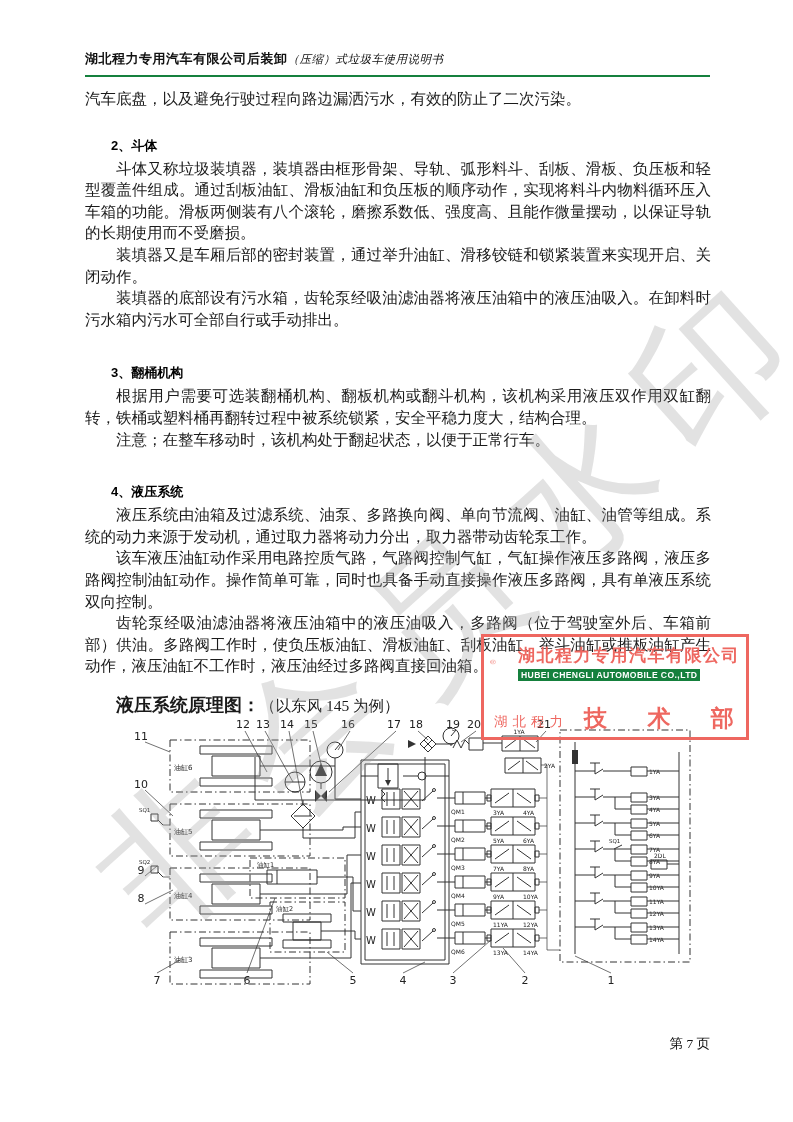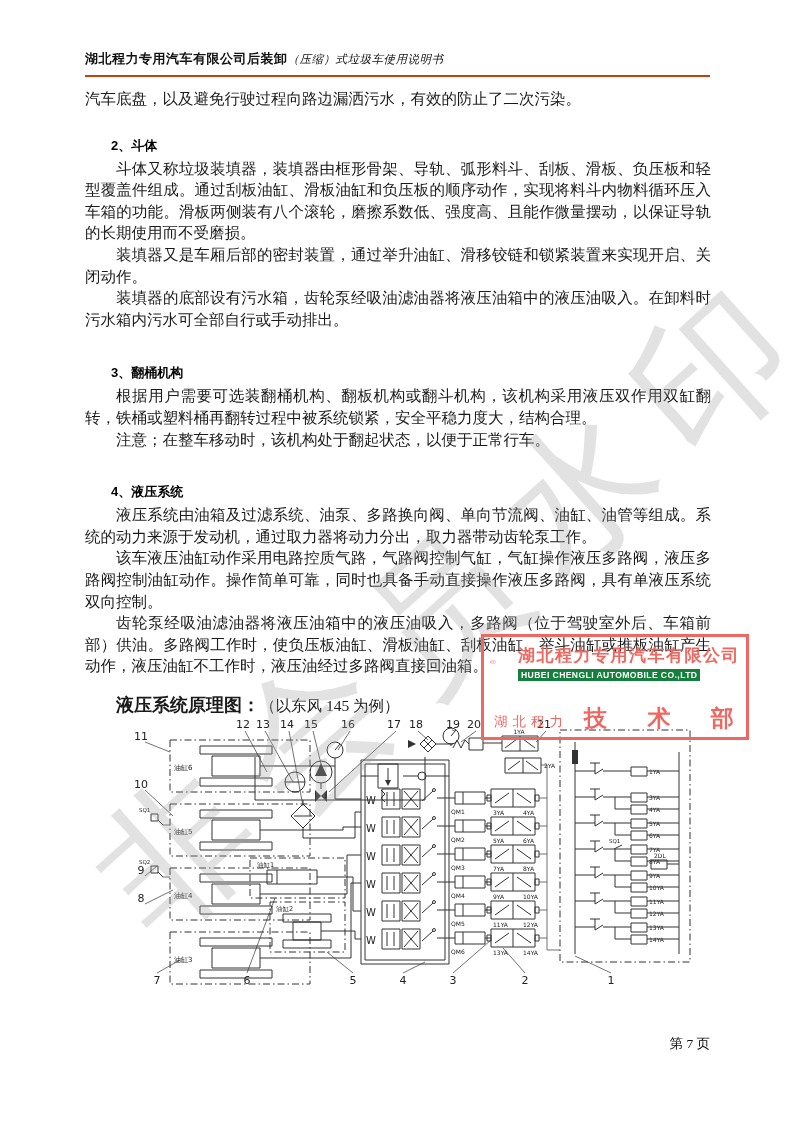--- a/index.html
+++ b/index.html
@@ -3,21 +3,21 @@
 <meta charset="utf-8">
 <style>
   html,body{margin:0;padding:0;background:#888;}
   .page{
     position:relative;width:793px;height:1122px;margin:0 auto;
     background:#ffffff;overflow:hidden;
     font-family:"Liberation Serif","DejaVu Serif",serif;color:#1a1a1a;
   }
   .header{
     position:absolute;left:85px;top:50px;width:625px;
-    border-bottom:2px solid #c2410c;padding-bottom:7px;
+    border-bottom:2px solid #15803d;padding-bottom:7px;
     font-size:13px;color:#111;white-space:nowrap;
   }
   .header .t-main{font-weight:600;letter-spacing:.5px;}
   .header .t-sub{font-style:italic;font-size:11.5px;letter-spacing:.5px;}
   .content{position:absolute;left:85px;top:88px;width:626px;}
   .content p{
     margin:0;font-size:15.5px;line-height:21.6px;
     text-align:justify;text-indent:2em;
   }
   .content p.intro{text-indent:0;margin-bottom:8px;}

